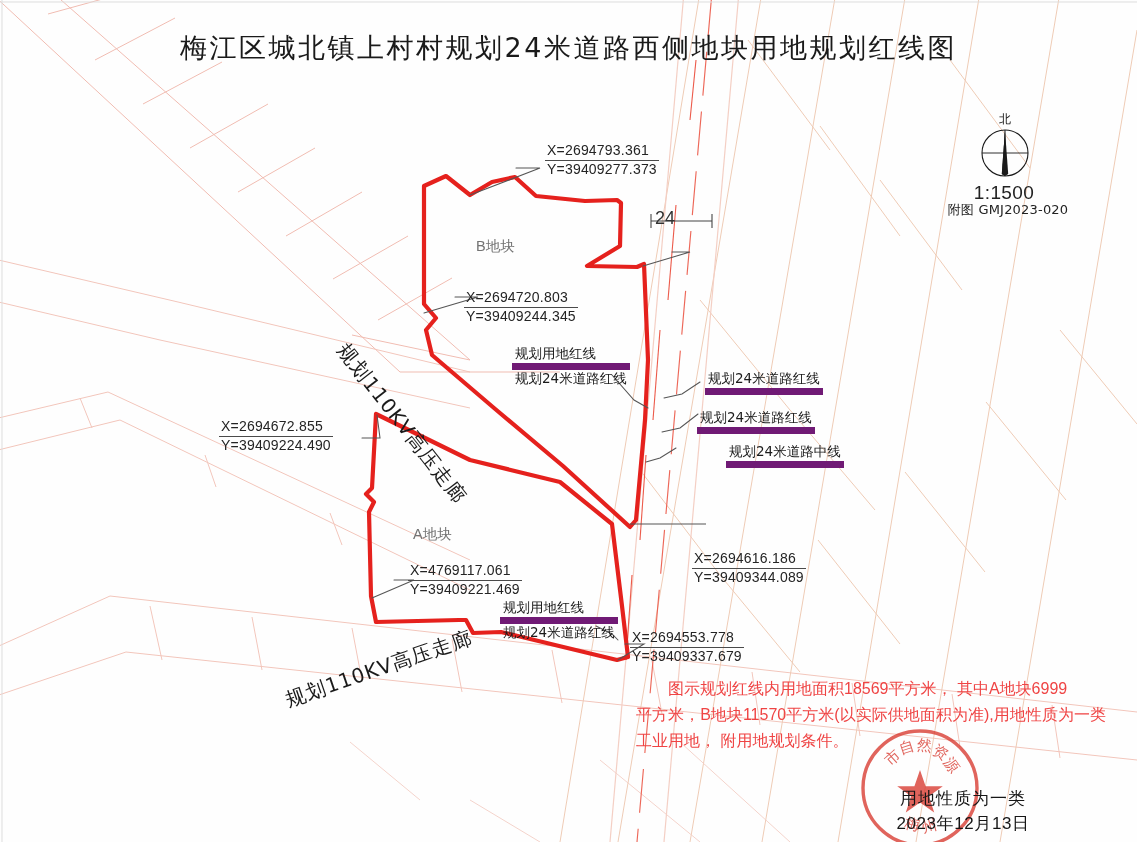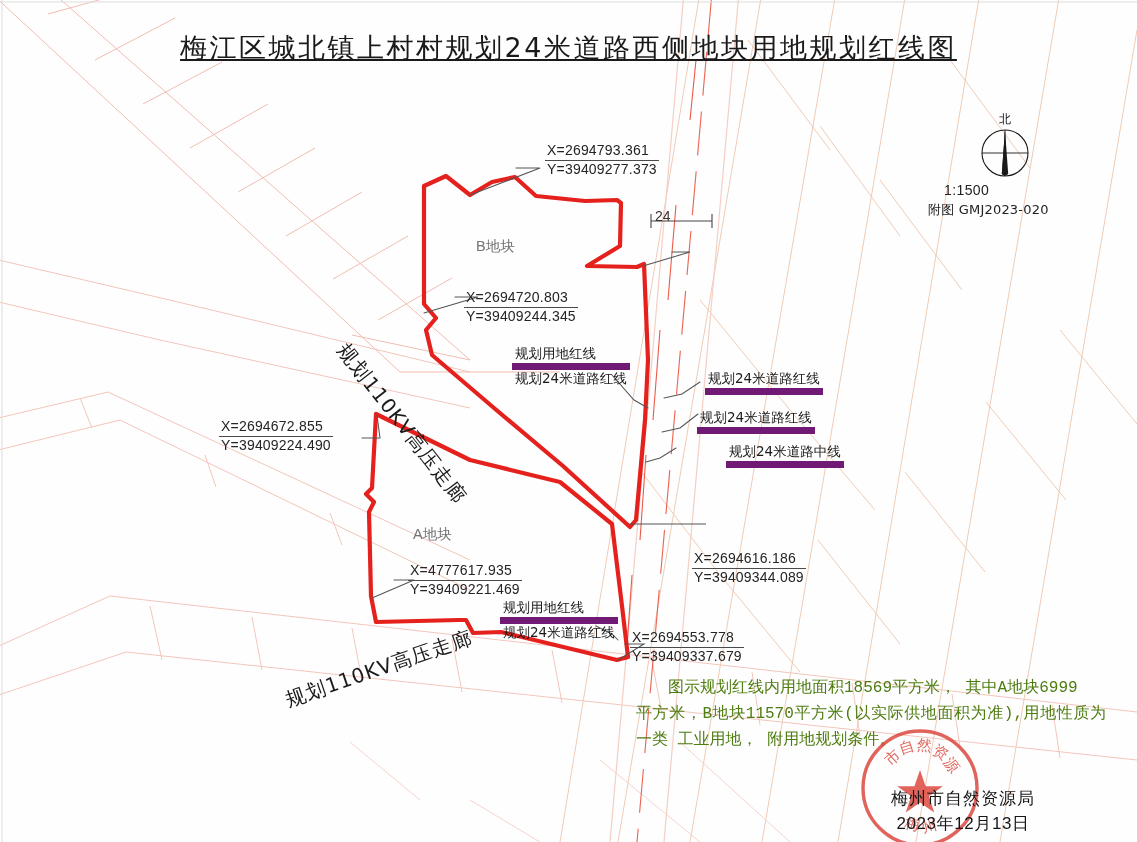--- a/index.html
+++ b/index.html
@@ -18,43 +18,43 @@
   .coord .x{display:block;border-bottom:1.1px solid #4a4a4a;padding:0 2px 1px 2px;}
   .coord .y{display:block;padding:0 2px;}
 
   .zhlbl{position:absolute;white-space:nowrap;font-size:13.5px;line-height:1.25;color:#1a1a1a;
          font-family:"DejaVu Sans","Liberation Sans",sans-serif;}
   .zhlbl .u{display:block;border-bottom:7px solid #701a75;padding:0 3px 1px 3px;}
   .zhlbl .p{display:block;padding:0 3px;}
 
   #title{position:absolute;left:0;top:30px;width:1137px;text-align:center;
          font-size:27px;letter-spacing:2.5px;color:#1a1a1a;
-         font-family:"DejaVu Sans","Liberation Sans",sans-serif;font-weight:400;text-decoration:underline;}
+         font-family:"DejaVu Sans","Liberation Sans",sans-serif;font-weight:400;}
 
   #block-b-label{left:476px;top:238px;font-size:14.5px;}
   #block-a-label{left:413px;top:526px;font-size:14.5px;}
 
   #corridor-top{position:absolute;left:352px;top:338px;font-size:20px;color:#1a1a1a;
       transform:rotate(52deg);transform-origin:left top;letter-spacing:1px;
       font-family:"DejaVu Sans","Liberation Sans",sans-serif;white-space:nowrap;}
   #corridor-bottom{position:absolute;left:282px;top:688px;font-size:20px;color:#1a1a1a;
       transform:rotate(-19deg);transform-origin:left top;letter-spacing:1px;
       font-family:"DejaVu Sans","Liberation Sans",sans-serif;white-space:nowrap;}
 
   #compass{position:absolute;left:974px;top:113px;width:62px;text-align:center;}
   #compass-n{font-size:12px;color:#111;font-family:"DejaVu Sans","Liberation Sans",sans-serif;line-height:1;}
   #compass-rose{width:50px;height:50px;margin:3px auto 0;}
-  #scale-text{position:absolute;left:944px;top:182px;width:120px;text-align:left;font-size:14px;color:#222;letter-spacing:.4px;}
-  #sheet-no{position:absolute;left:928px;top:201px;width:160px;text-align:left;font-size:13px;color:#222;
+  #scale-text{position:absolute;left:944px;top:182px;width:120px;text-align:center;font-size:19px;color:#222;letter-spacing:.4px;}
+  #sheet-no{position:absolute;left:928px;top:201px;width:160px;text-align:center;font-size:13px;color:#222;
             font-family:"DejaVu Sans","Liberation Sans",sans-serif;letter-spacing:.2px;}
 
-  #dim24{position:absolute;left:655px;top:208px;font-size:14px;color:#333;}
+  #dim24{position:absolute;left:655px;top:208px;font-size:18px;color:#333;}
 
   #note{position:absolute;left:636px;top:676px;width:470px;font-size:16px;line-height:1.62;
-        color:#4d7c0f;text-align:justify;font-family:Liberation Mono, monospace;}
+        color:#ef4444;text-align:justify;font-family:Liberation Sans, sans-serif;}
   #note .indent{text-indent:2em;display:block;}
 
   #signature{position:absolute;left:838px;top:785px;width:250px;text-align:center;
              font-size:17px;line-height:1.55;color:#161616;
              font-family:"DejaVu Sans","Liberation Sans",sans-serif;letter-spacing:1px;}
   #sig-date{font-family:"Liberation Sans",sans-serif;letter-spacing:.6px;}
 
   #seal{position:absolute;left:858px;top:726px;width:124px;height:124px;pointer-events:none;}
 </style>
 </head>
@@ -246,21 +246,21 @@
     <span class="x">X=2694672.855</span>
     <span class="y">Y=39409224.490</span>
   </div>
 
   <div class="coord" style="left:692px;top:510px;margin-top:40px;">
     <span class="x">X=2694616.186</span>
     <span class="y">Y=39409344.089</span>
   </div>
 
   <div class="coord" style="left:408px;top:562px;">
-    <span class="x">X=4777617.935</span>
+    <span class="x">X=4769117.061</span>
     <span class="y">Y=39409221.469</span>
   </div>
 
   <div class="coord" style="left:630px;top:629px;">
     <span class="x">X=2694553.778</span>
     <span class="y">Y=39409337.679</span>
   </div>
 
   <div class="zhlbl" style="left:512px;top:345px;">
     <span class="u">规划用地红线</span>
@@ -319,17 +319,17 @@
         <text x="62" y="24" text-anchor="middle" transform="rotate(6 62 62)">然</text>
         <text x="62" y="26" text-anchor="middle" transform="rotate(30 62 62)">资</text>
         <text x="62" y="28" text-anchor="middle" transform="rotate(54 62 62)">源</text>
         <text x="62" y="104" text-anchor="middle" transform="rotate(12 62 62)">梅</text>
         <text x="62" y="106" text-anchor="middle" transform="rotate(-14 62 62)">州</text>
       </g>
     </g>
   </svg>
 
   <div id="signature">
-    <div>梅州市自然资源局</div>
+    <div>用地性质为一类</div>
     <div id="sig-date">2023年12月13日</div>
   </div>
 
 </div>
 
 </body></html>

